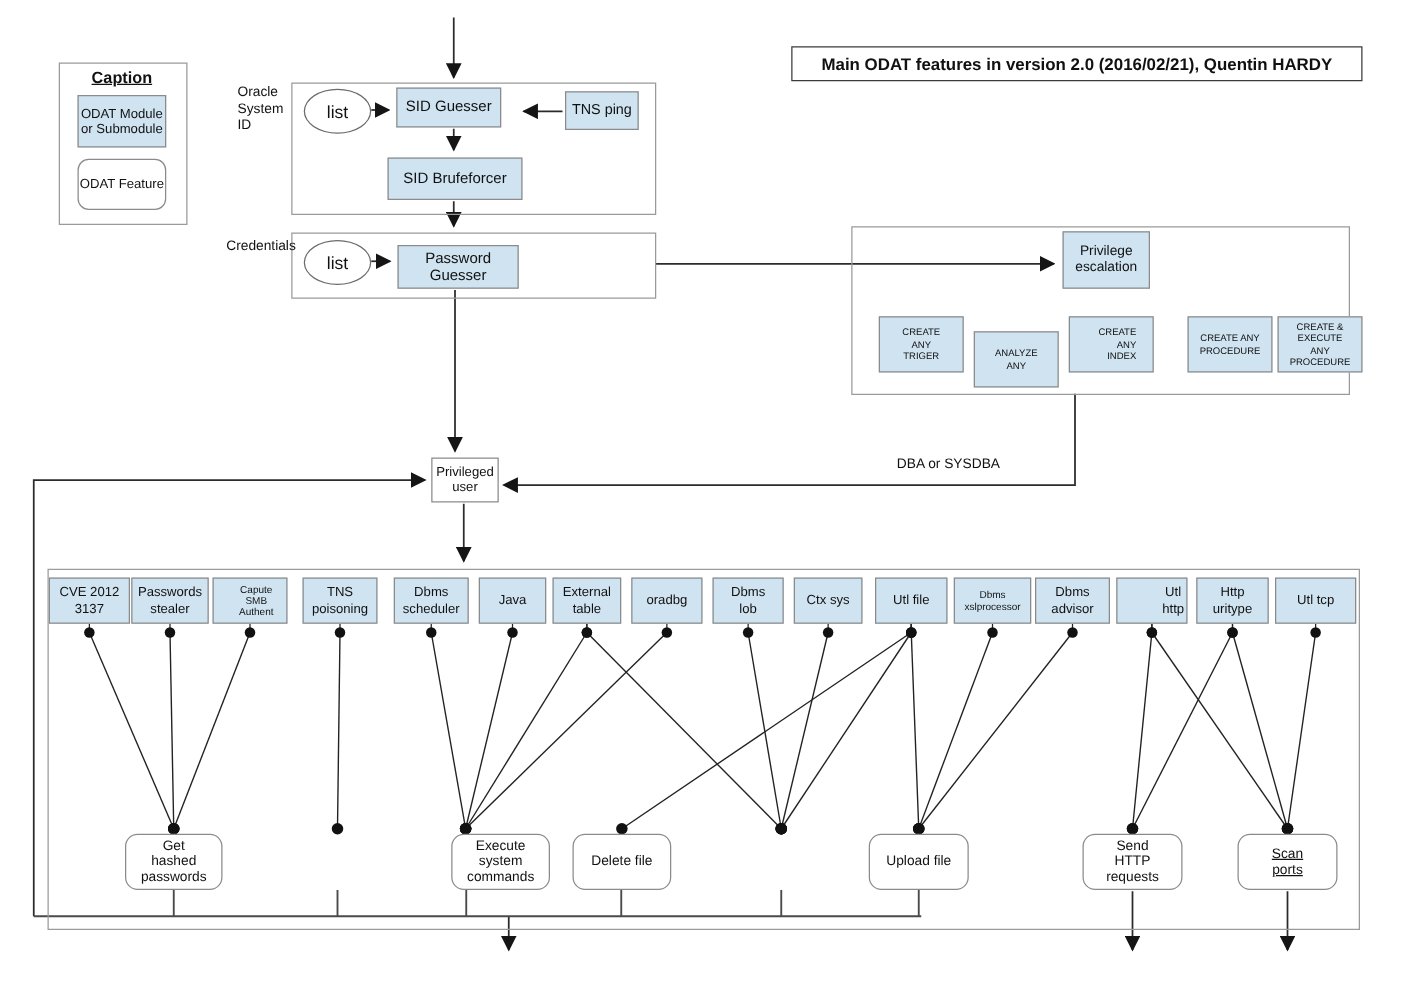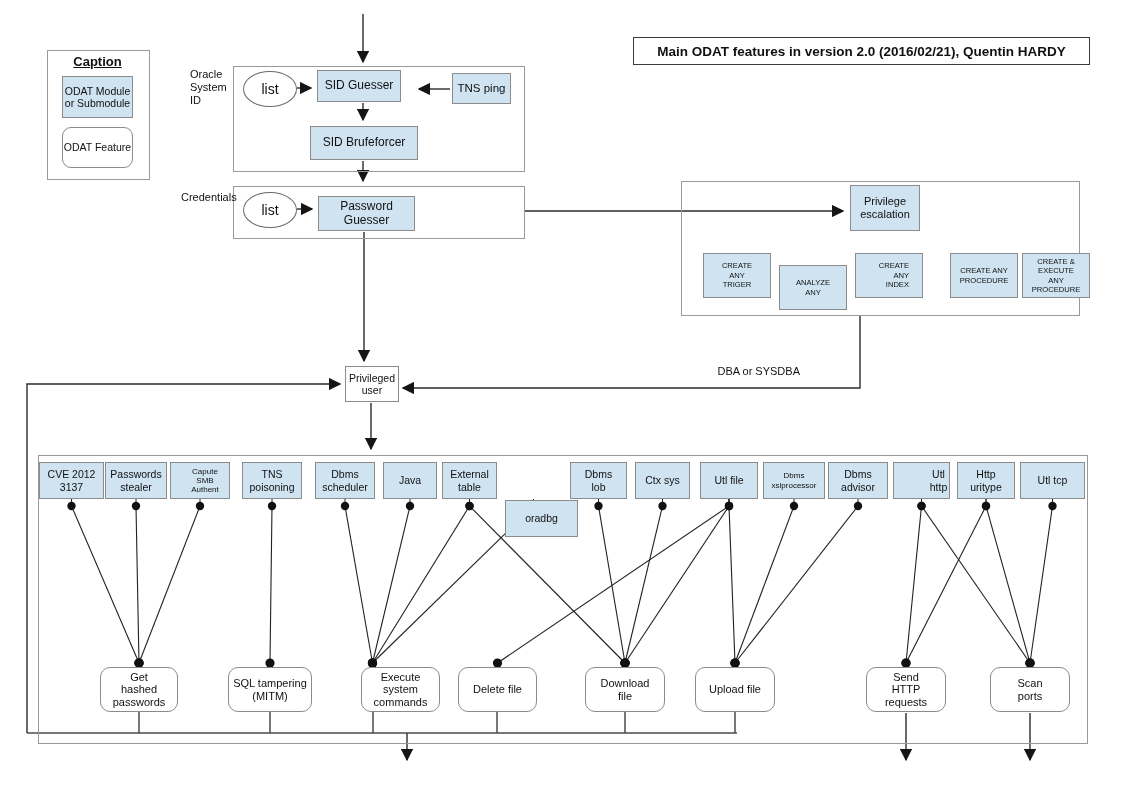--- a/index.html
+++ b/index.html
@@ -179,32 +179,30 @@
 
   <div class="grp" style="left:38px;top:455px;width:1048px;height:287px;"></div>
 
   <div class="box blue module" style="left:39px;top:462px;width:65px;height:37px;">CVE 2012 3137</div>
   <div class="box blue module" style="left:105px;top:462px;width:62px;height:37px;">Passwords stealer</div>
   <div class="box blue module small" style="left:170px;top:462px;width:60px;height:37px;padding-left:12px;">Capute SMB Authent</div>
   <div class="box blue module" style="left:242px;top:462px;width:60px;height:37px;">TNS poisoning</div>
   <div class="box blue module" style="left:315px;top:462px;width:60px;height:37px;">Dbms scheduler</div>
   <div class="box blue module" style="left:383px;top:462px;width:54px;height:37px;">Java</div>
   <div class="box blue module" style="left:442px;top:462px;width:55px;height:37px;">External table</div>
-  <div class="box blue module" style="left:505px;top:462px;width:73px;height:37px;margin-top:38px;">oradbg</div>
+  <div class="box blue module" style="left:505px;top:462px;width:57px;height:37px;">oradbg</div>
   <div class="box blue module" style="left:570px;top:462px;width:57px;height:37px;">Dbms lob</div>
   <div class="box blue module" style="left:635px;top:462px;width:55px;height:37px;">Ctx sys</div>
   <div class="box blue module" style="left:700px;top:462px;width:58px;height:37px;">Utl file</div>
   <div class="box blue module small" style="left:763px;top:462px;width:62px;height:37px;">Dbms xslprocessor</div>
   <div class="box blue module" style="left:828px;top:462px;width:60px;height:37px;">Dbms advisor</div>
   <div class="box blue module" style="left:893px;top:462px;width:57px;height:37px;padding-left:40px;">Utl http</div>
   <div class="box blue module" style="left:957px;top:462px;width:58px;height:37px;">Http uritype</div>
   <div class="box blue module" style="left:1020px;top:462px;width:65px;height:37px;">Utl tcp</div>
 
   <div class="box rounded feature" style="left:100px;top:667px;width:78px;height:45px;">Get hashed passwords</div>
-  <div class="box rounded feature" style="left:228px;top:667px;width:84px;height:45px;padding:0 2px;">SQL tampering (MITM)</div>
   <div class="box rounded feature" style="left:333px;top:667px;width:79px;height:45px;margin-left:28px;">Execute system commands</div>
   <div class="box rounded feature" style="left:458px;top:667px;width:79px;height:45px;">Delete file</div>
-  <div class="box rounded feature" style="left:585px;top:667px;width:80px;height:45px;">Download file</div>
   <div class="box rounded feature" style="left:695px;top:667px;width:80px;height:45px;">Upload file</div>
   <div class="box rounded feature" style="left:866px;top:667px;width:80px;height:45px;padding:0 18px;">Send HTTP requests</div>
-  <div class="box rounded feature" style="left:990px;top:667px;width:80px;height:45px;padding:0 20px;">Scan ports</div>
+  <div class="box rounded feature" style="left:990px;top:667px;width:80px;height:45px;padding:0 20px;text-decoration:underline;">Scan ports</div>
 
 </div>
 
 </body></html>

